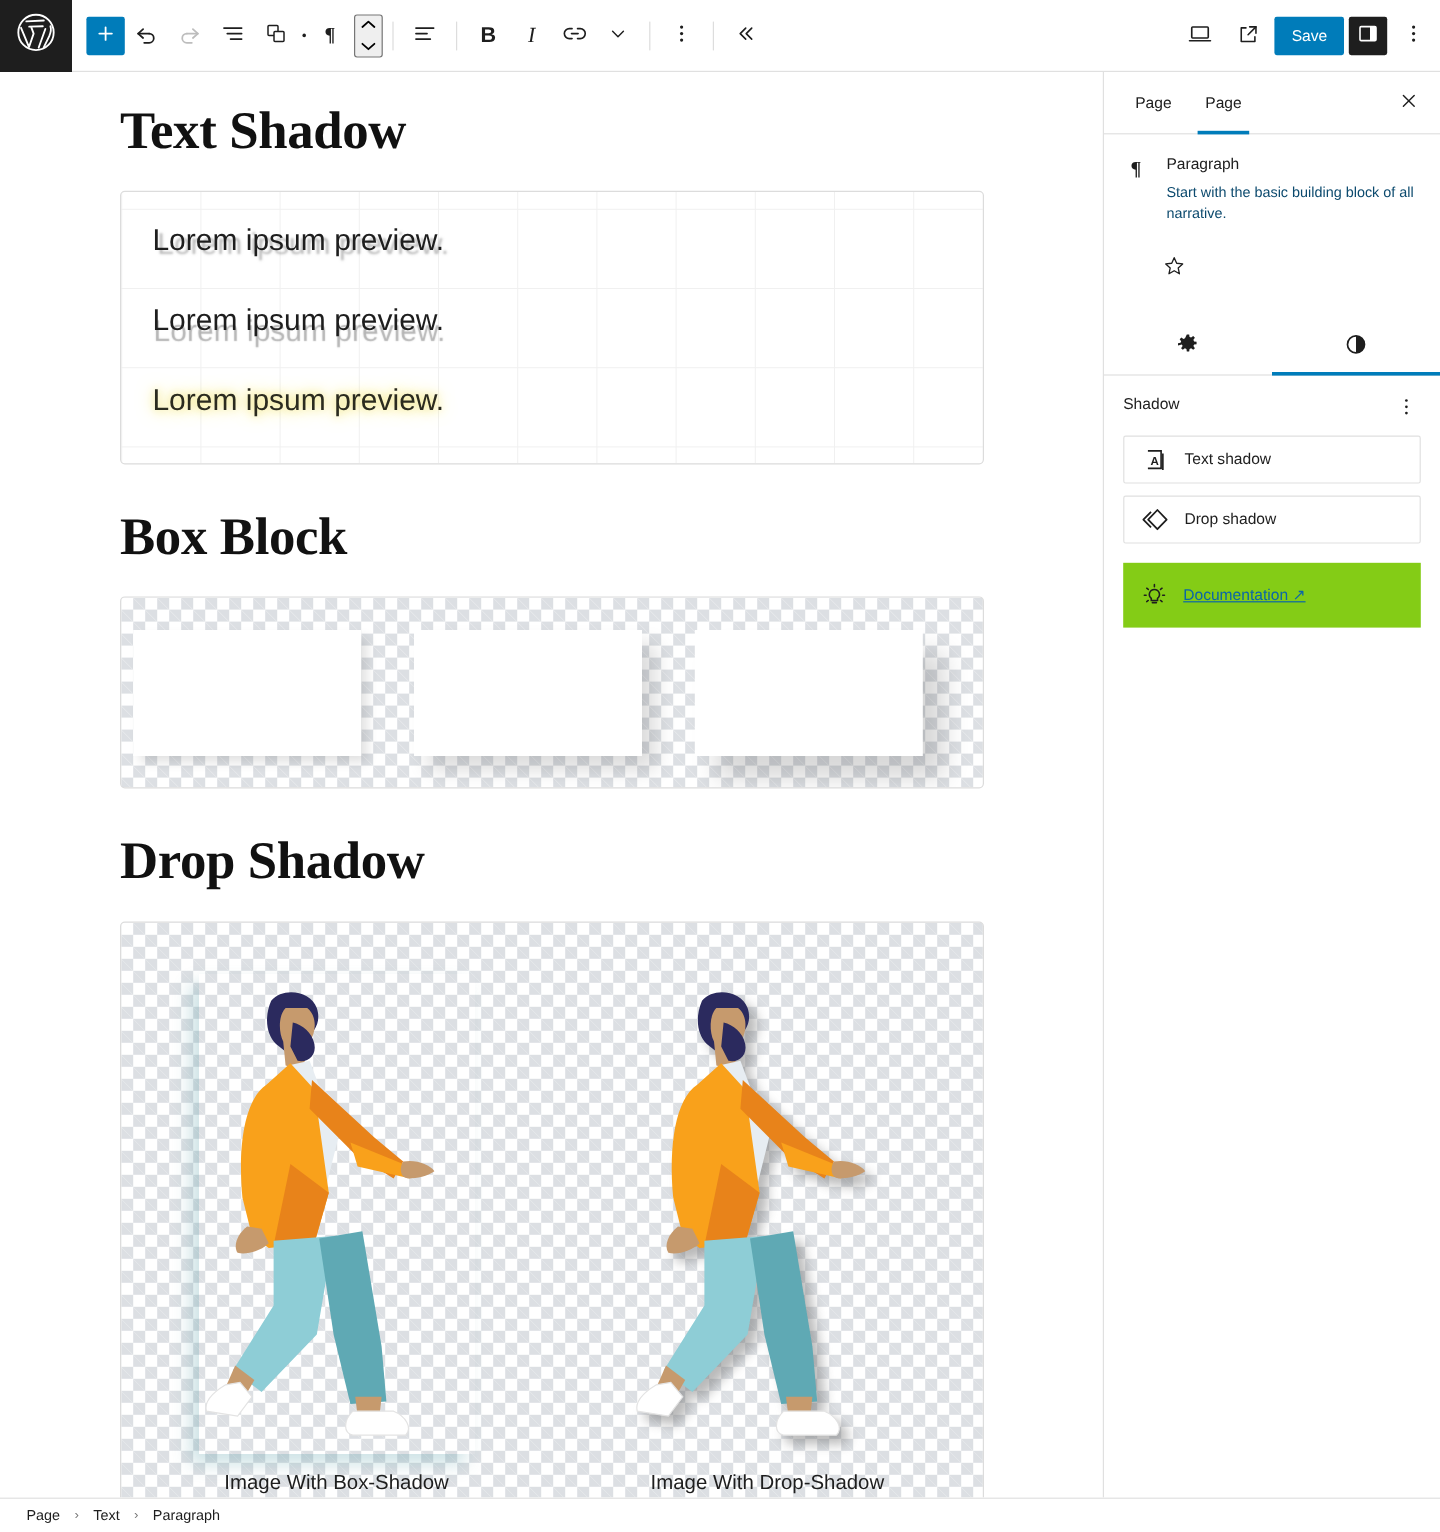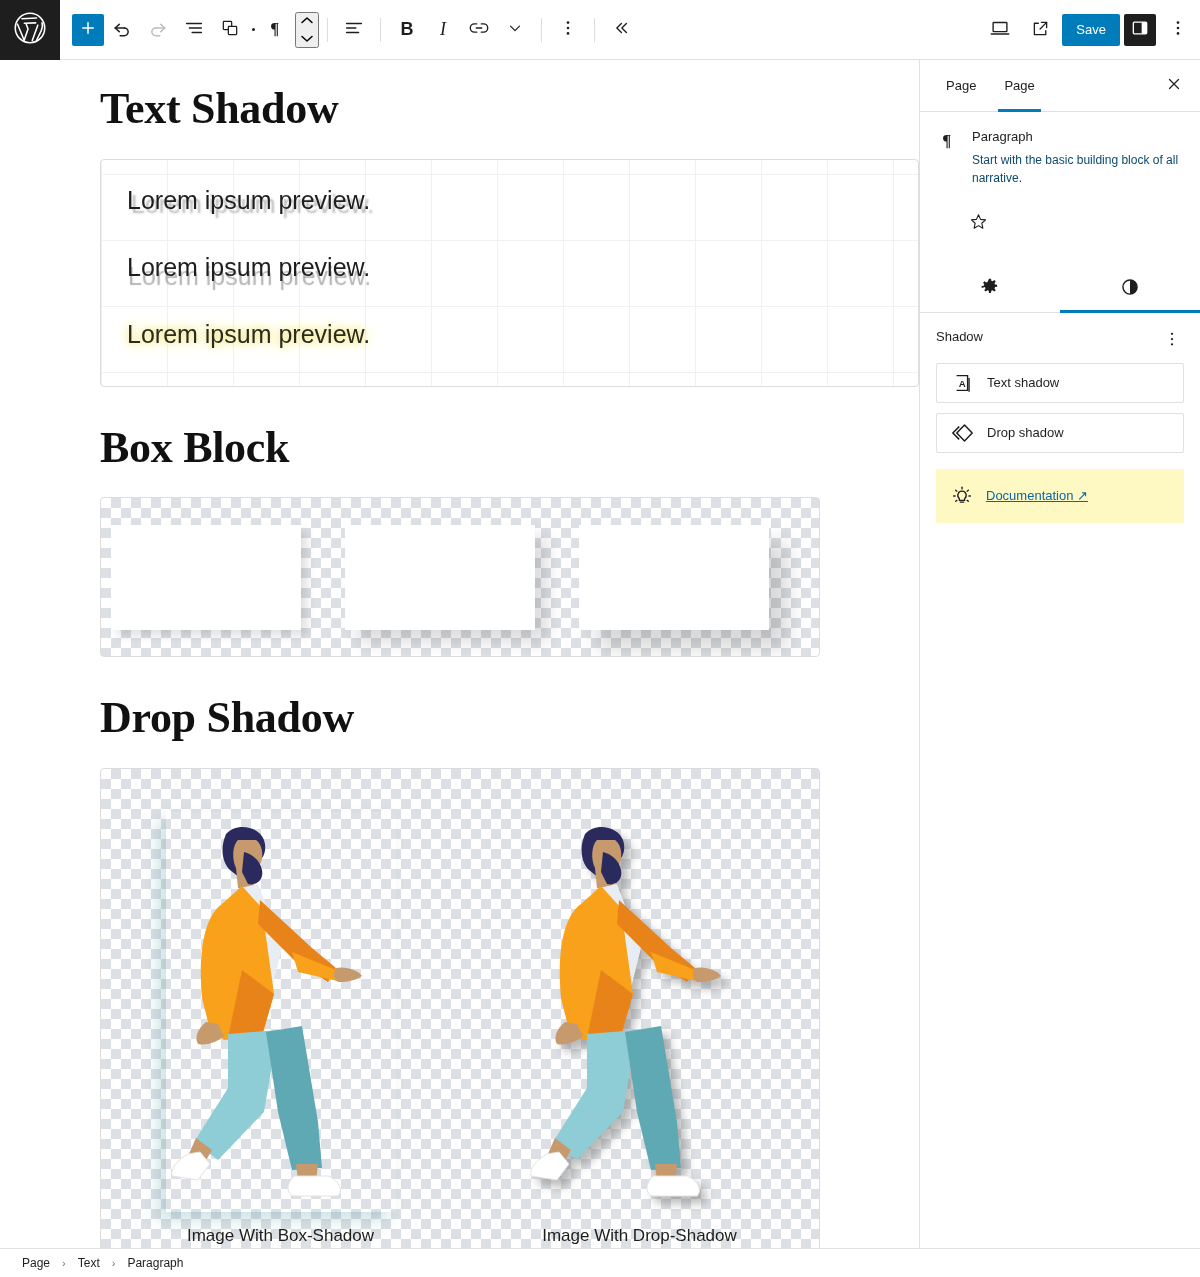--- a/index.html
+++ b/index.html
@@ -60,21 +60,21 @@
   h2.section-title {
     font-family: "Liberation Serif", serif;
     font-size: 44px; font-weight: 700; color: #111111;
     letter-spacing: -0.3px; line-height: 1.15;
     margin: 0 0 24px 0;
   }
   h2.section-title.mt { margin-top: 36px; }
 
   
   .ts-box {
-    width: 819px; height: 228px;
+    width: 720px; height: 228px;
     border: 1px solid #dcdcdc; border-radius: 4px;
     background-color: #ffffff;
     background-image:
       linear-gradient(to right, #f0f0f0 1px, transparent 1px),
       linear-gradient(to bottom, #f0f0f0 1px, transparent 1px);
     background-size: 66px 66px;
     background-position: 0 14px;
     padding: 28px 26px;
     overflow: hidden;
   }
@@ -182,21 +182,21 @@
   .sb-kebab { width: 24px; height: 24px; display:flex; align-items:center; justify-content:center; border:none; background:none; cursor:pointer; color:#1e1e1e; }
 
   .sb-option {
     margin: 0 16px 10px 16px; height: 40px;
     border: 1px solid #e0e0e0; border-radius: 2px;
     display: flex; align-items: center; gap: 12px; padding: 0 14px;
     font-size: 13px; color: #1e1e1e; background: #fff; cursor: pointer;
   }
   .sb-opt-icon { width: 24px; height: 24px; display:flex; align-items:center; justify-content:center; flex: 0 0 24px; }
   .sb-doc {
-    margin: 6px 16px 0 16px; height: 54px; background: #fef9c3;
+    margin: 6px 16px 0 16px; height: 54px; background: #84cc16;
     display: flex; align-items: center; gap: 12px; padding: 0 14px; cursor: pointer;
   }
   .sb-doc-link { font-size: 13px; color: #0a66a8; text-decoration: underline; }
 
   
   #breadcrumb {
     position: absolute; bottom: 0; left: 0;
     width: 1200px; height: 29px;
     border-top: 1px solid #e0e0e0; background: #fff;
     display: flex; align-items: center; padding-left: 22px; gap: 0;

